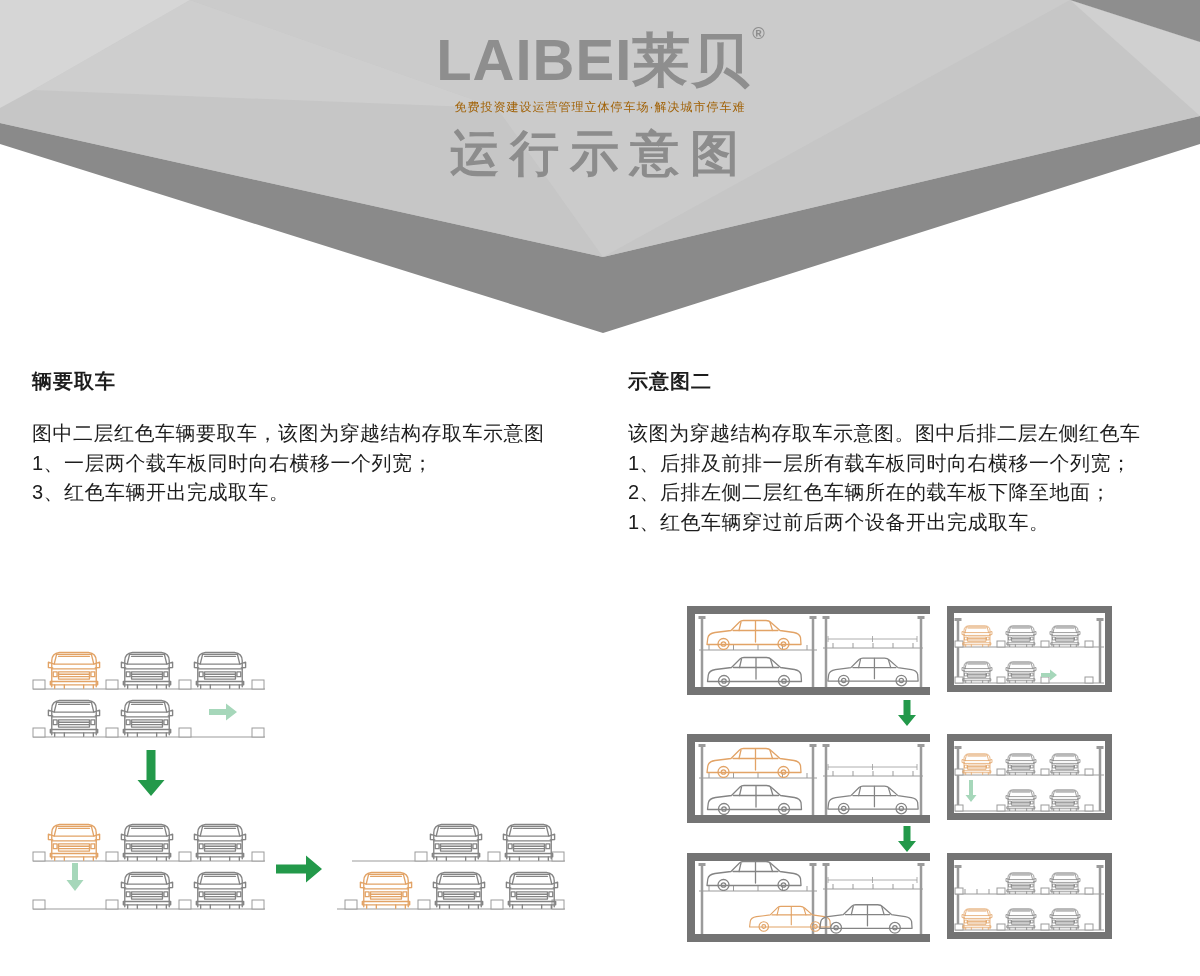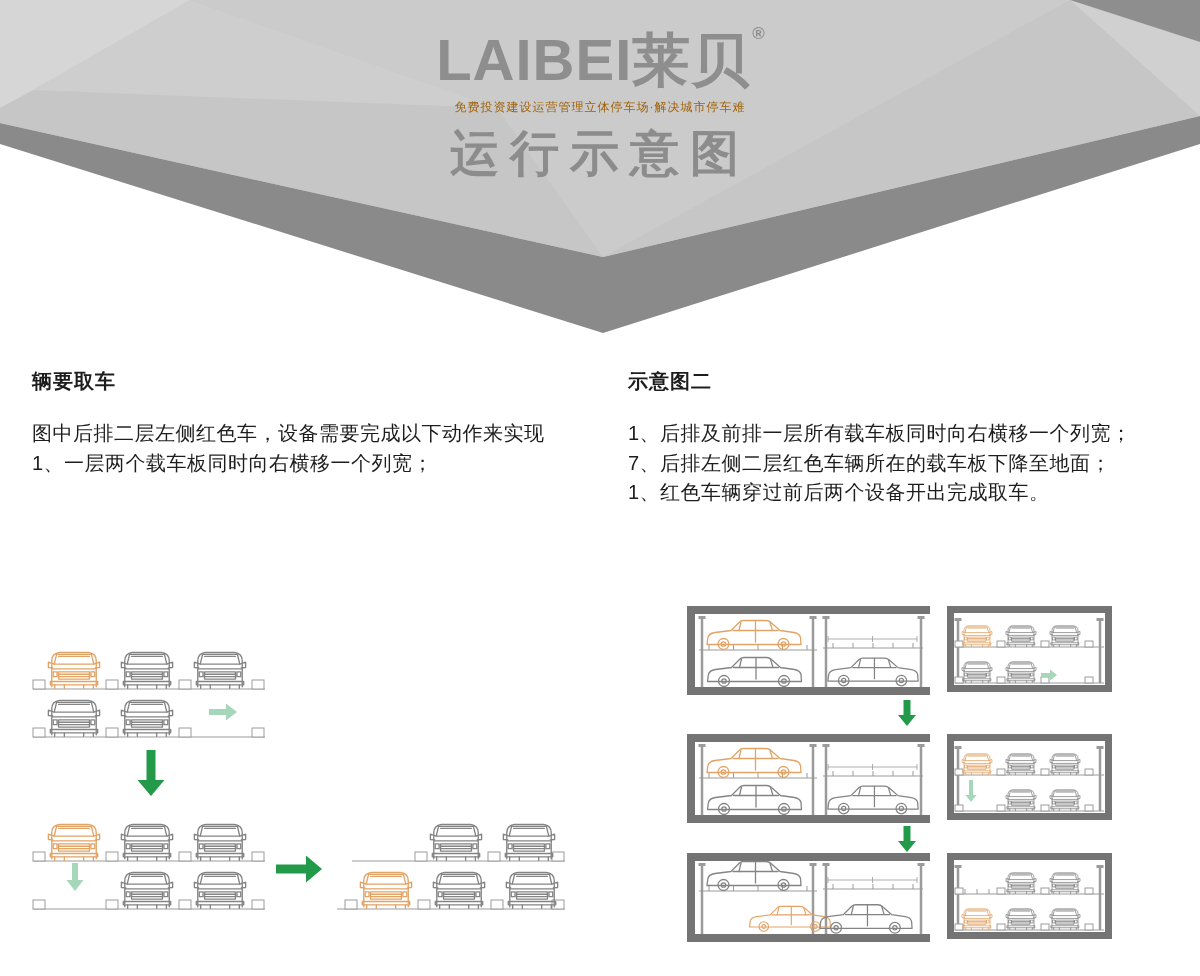--- a/index.html
+++ b/index.html
@@ -39,29 +39,31 @@
 
   <div class="banner-text">
     <div class="logo"><span>LAIBEI莱贝</span><span class="reg">®</span></div>
     <div class="tagline">免费投资建设运营管理立体停车场·解决城市停车难</div>
     <div class="big-title">运行示意图</div>
   </div>
 
   <div class="section" id="section-one">
     <div class="sec-heading">辆要取车</div>
     <div class="sec-lines">
-        <div>图中后排二层左侧红色车，设备需要完成以下动作来实现</div>
+        <div>图中二层红色车辆要取车，该图为穿越结构存取车示意图</div>
         <div>1、一层两个载车板同时向右横移一个列宽；</div>
+        <div>3、红色车辆开出完成取车。</div>
       </div>
   </div>
   <div class="section" id="section-two">
     <div class="sec-heading">示意图二</div>
     <div class="sec-lines">
+        <div>该图为穿越结构存取车示意图。图中后排二层左侧红色车</div>
         <div>1、后排及前排一层所有载车板同时向右横移一个列宽；</div>
-        <div>7、后排左侧二层红色车辆所在的载车板下降至地面；</div>
+        <div>2、后排左侧二层红色车辆所在的载车板下降至地面；</div>
         <div>1、红色车辆穿过前后两个设备开出完成取车。</div>
       </div>
   </div>
 
   <svg width="0" height="0" style="position:absolute" aria-hidden="true">
     <defs>
       <symbol id="car-front" viewBox="0 0 60 46">
         <g fill="none" stroke="currentColor" stroke-width="1.4" stroke-linejoin="round" stroke-linecap="round">
           <path d="M7,44 L7,17 Q7,9.5 15,8.5 L45,8.5 Q53,9.5 53,17 L53,44"></path>
           <path d="M12,10.5 L48,10.5 L50.5,20.5 L9.5,20.5 Z"></path>

